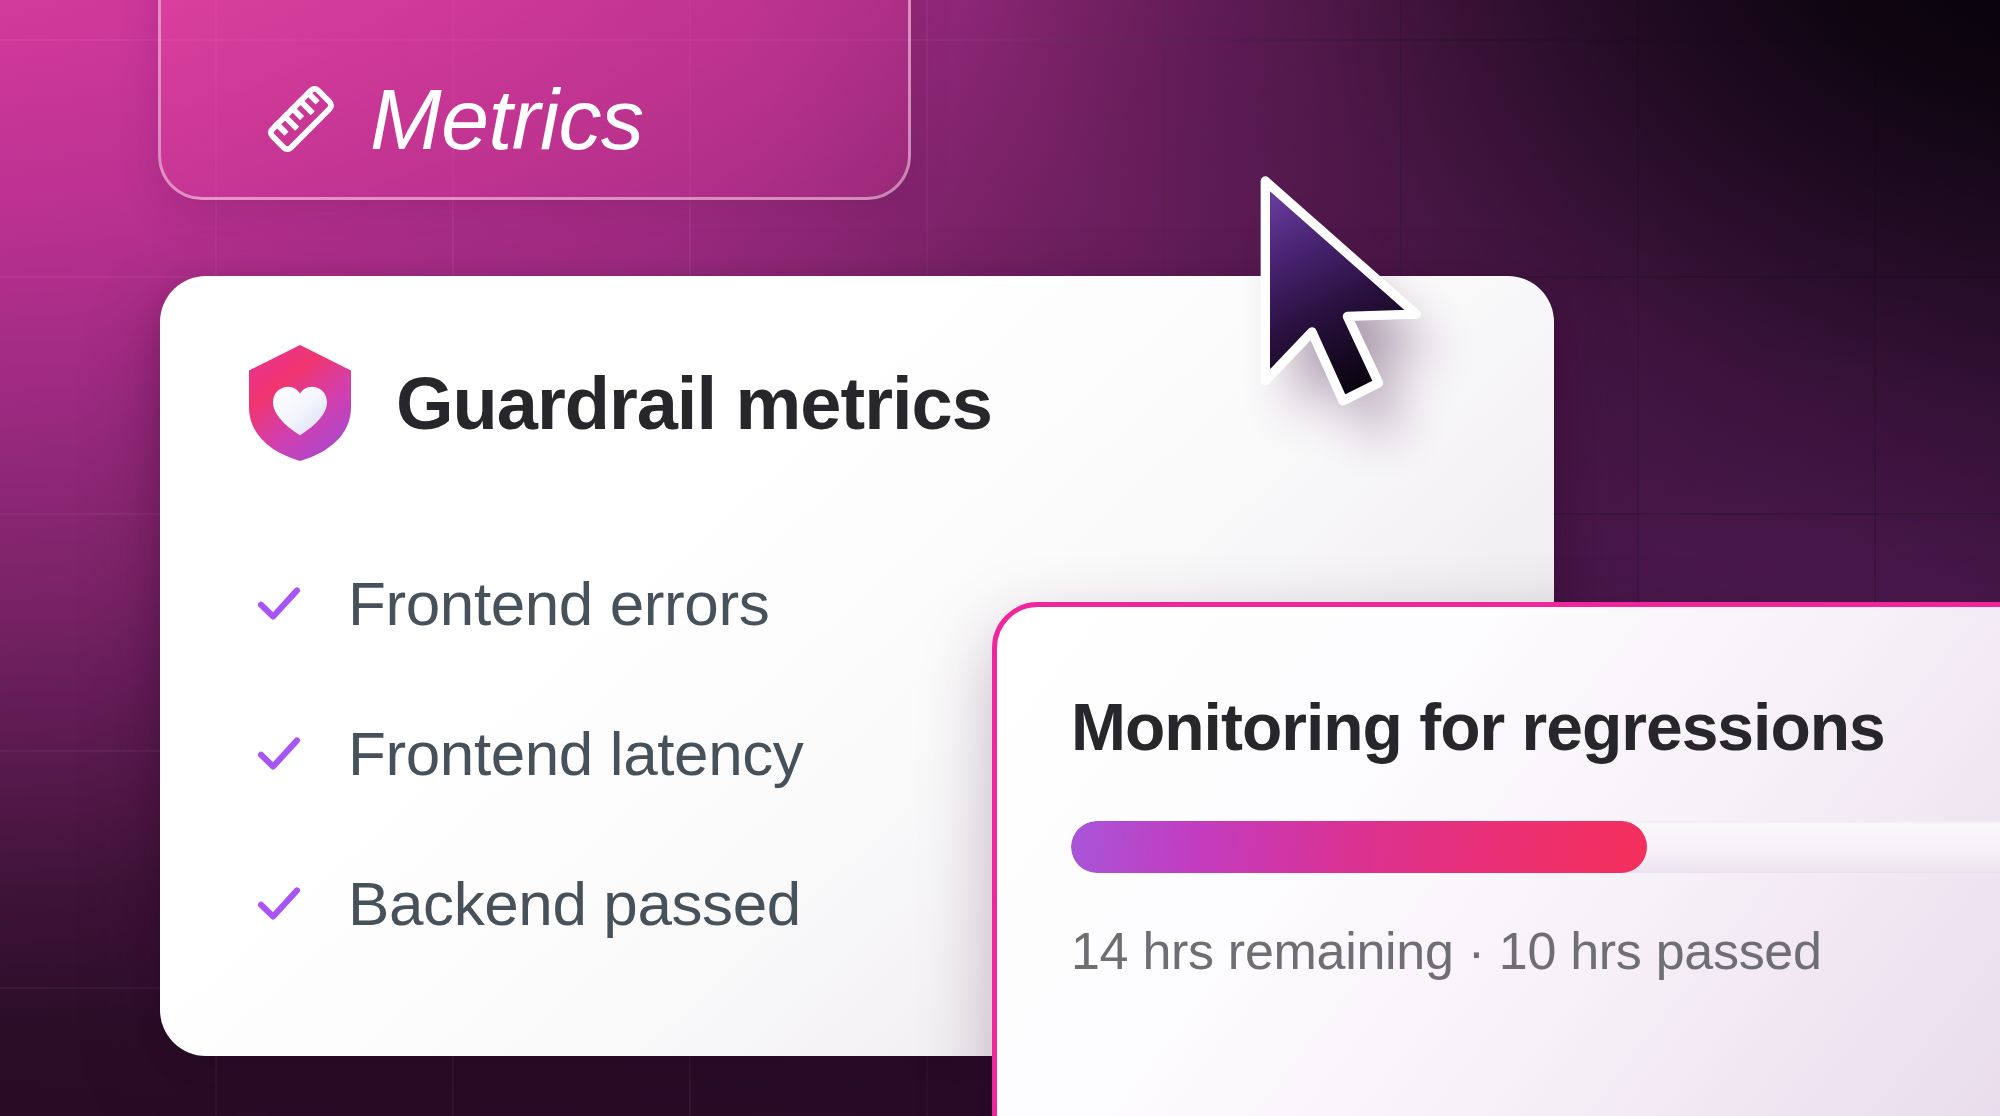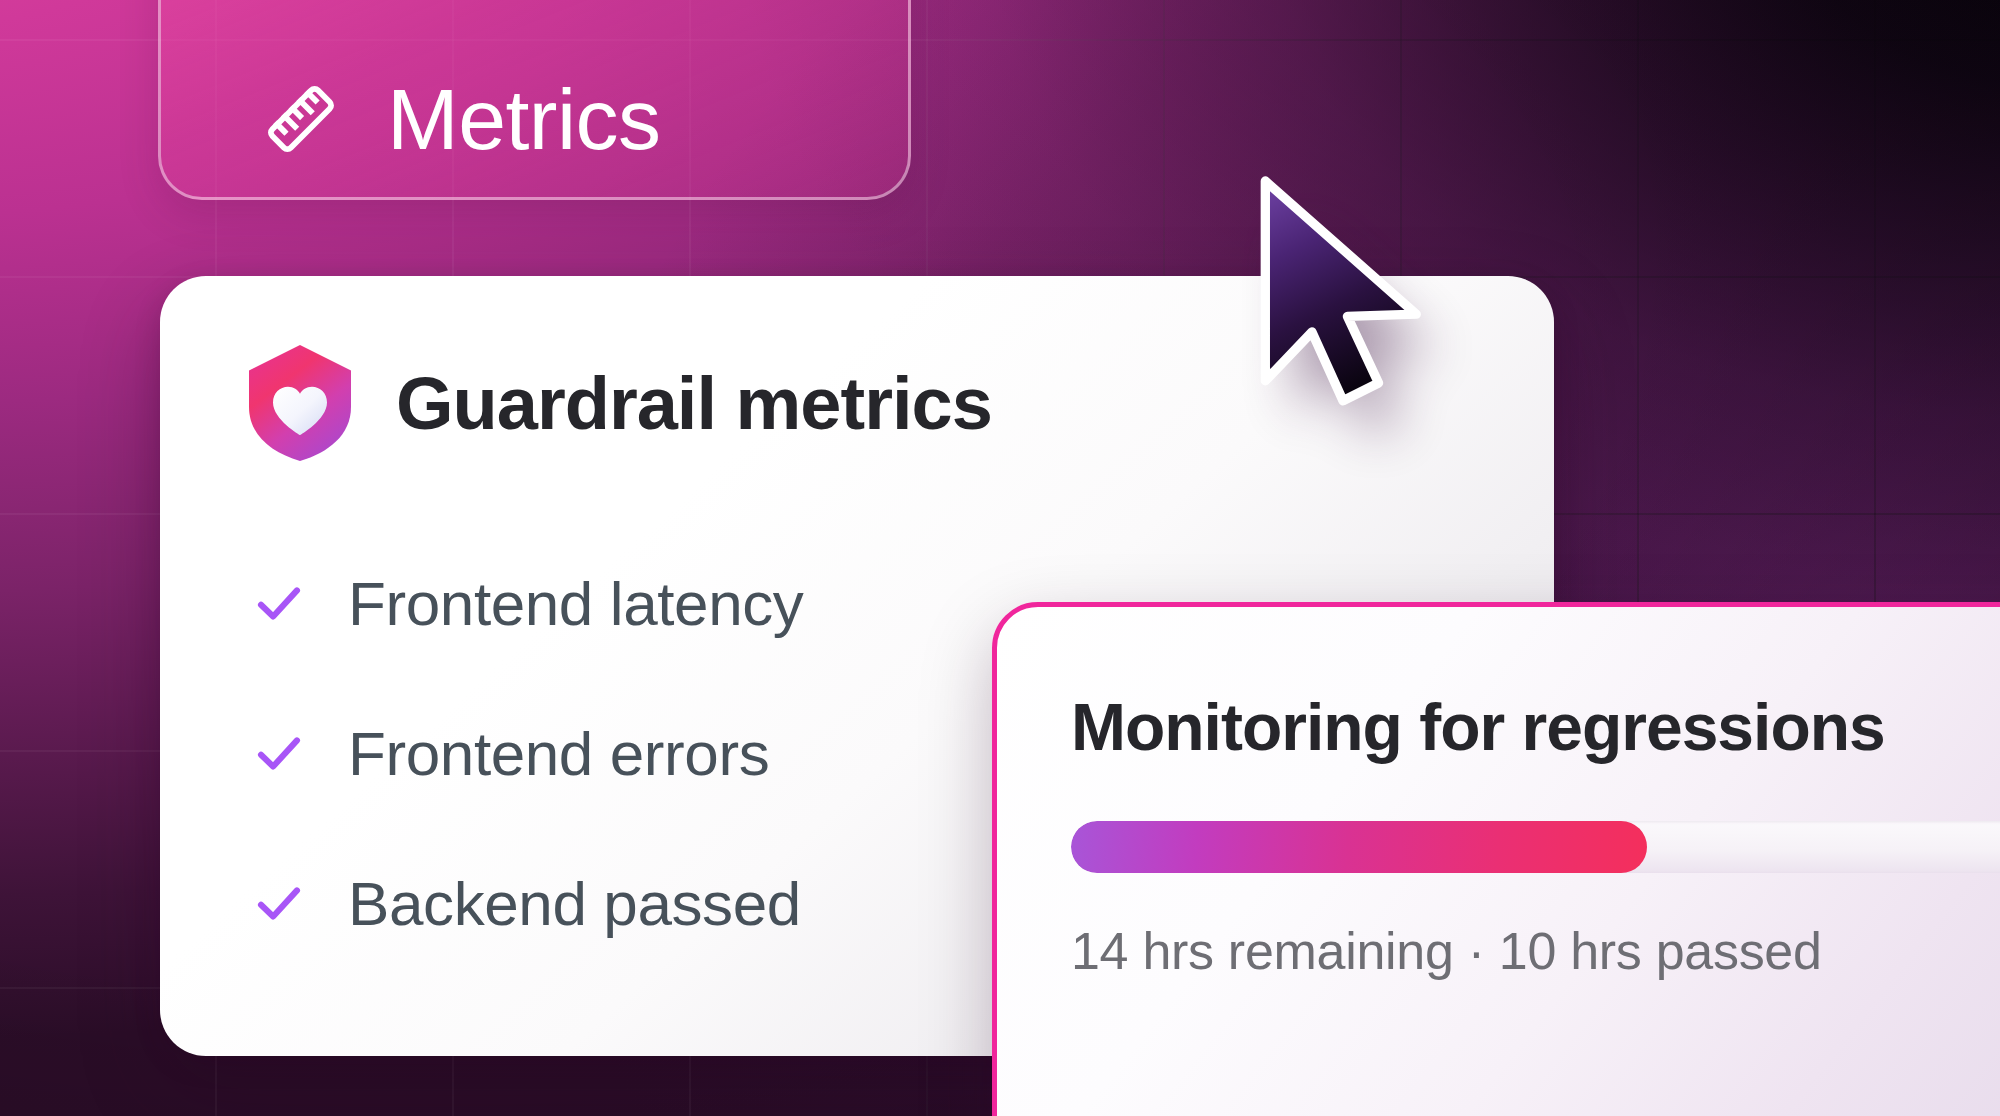--- a/index.html
+++ b/index.html
@@ -74,22 +74,23 @@
     background: linear-gradient(158deg, rgba(236,77,165,0.55) 0%, rgba(221,64,155,0.42) 42%, rgba(199,52,142,0.30) 100%);
     box-shadow: 0 14px 40px rgba(60,10,50,0.16);
     display: flex;
     align-items: flex-end;
     box-sizing: border-box;
     padding: 0 0 34px 0;
   }
   .metrics-inner {
     display: flex;
     align-items: center;
-    gap: 42px;
+    gap: 25px;
     padding-left: 96px;
+    font-style: italic;
   }
   .ruler-icon { width: 88px; height: 88px; flex: none; display:block; }
   .metrics-label {
     color: #ffffff;
     font-size: 86px;
     line-height: 1;
     letter-spacing: -0.5px;
     white-space: nowrap;
   }
 
@@ -254,29 +255,29 @@
       <span class="card-title">Guardrail metrics</span>
     </div>
 
     <ul class="check-list">
       <li class="check-item">
         <span class="check-icon">
           <svg viewBox="0 0 24 24" fill="none" xmlns="http://www.w3.org/2000/svg">
             <path d="M4 12.8 L9.4 18 L20 6.4" stroke="#a855f7" stroke-width="2.7" stroke-linecap="round" stroke-linejoin="round"></path>
           </svg>
         </span>
-        <span class="check-label">Frontend latency</span>
+        <span class="check-label">Frontend errors</span>
       </li>
       <li class="check-item">
         <span class="check-icon">
           <svg viewBox="0 0 24 24" fill="none" xmlns="http://www.w3.org/2000/svg">
             <path d="M4 12.8 L9.4 18 L20 6.4" stroke="#a855f7" stroke-width="2.7" stroke-linecap="round" stroke-linejoin="round"></path>
           </svg>
         </span>
-        <span class="check-label">Frontend errors</span>
+        <span class="check-label">Frontend latency</span>
       </li>
       <li class="check-item">
         <span class="check-icon">
           <svg viewBox="0 0 24 24" fill="none" xmlns="http://www.w3.org/2000/svg">
             <path d="M4 12.8 L9.4 18 L20 6.4" stroke="#a855f7" stroke-width="2.7" stroke-linecap="round" stroke-linejoin="round"></path>
           </svg>
         </span>
         <span class="check-label">Backend passed</span>
       </li>
     </ul>

